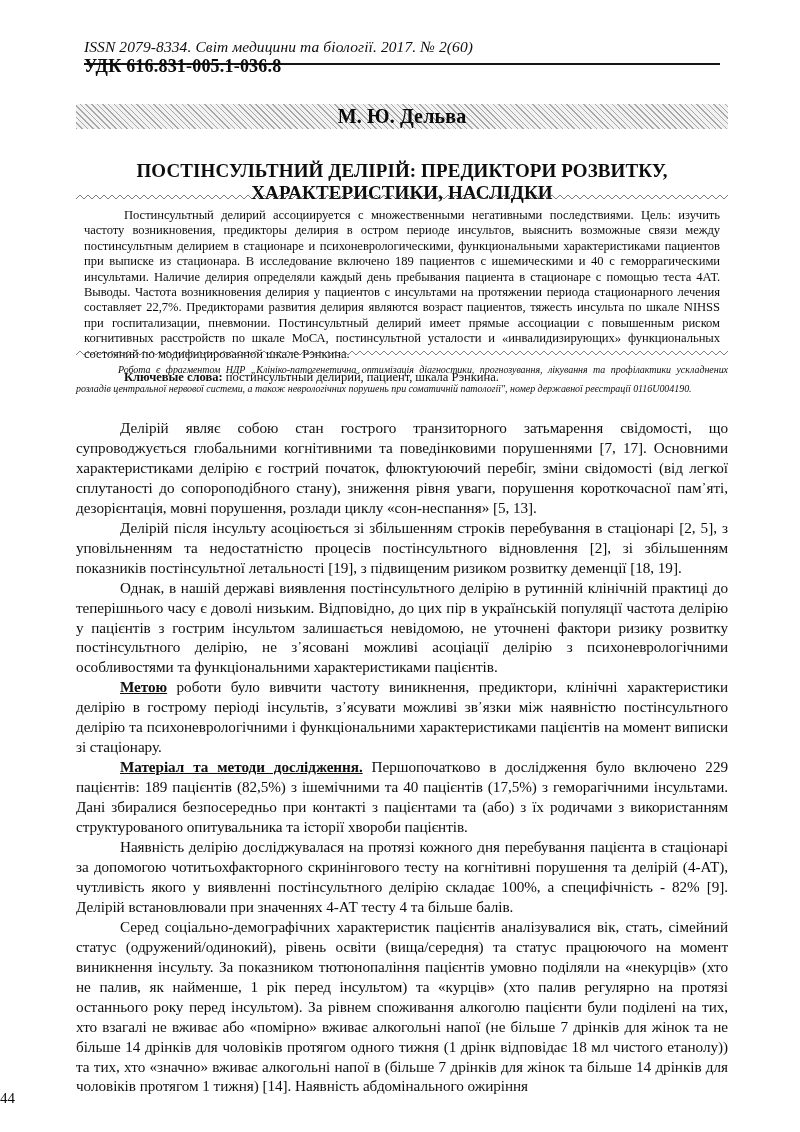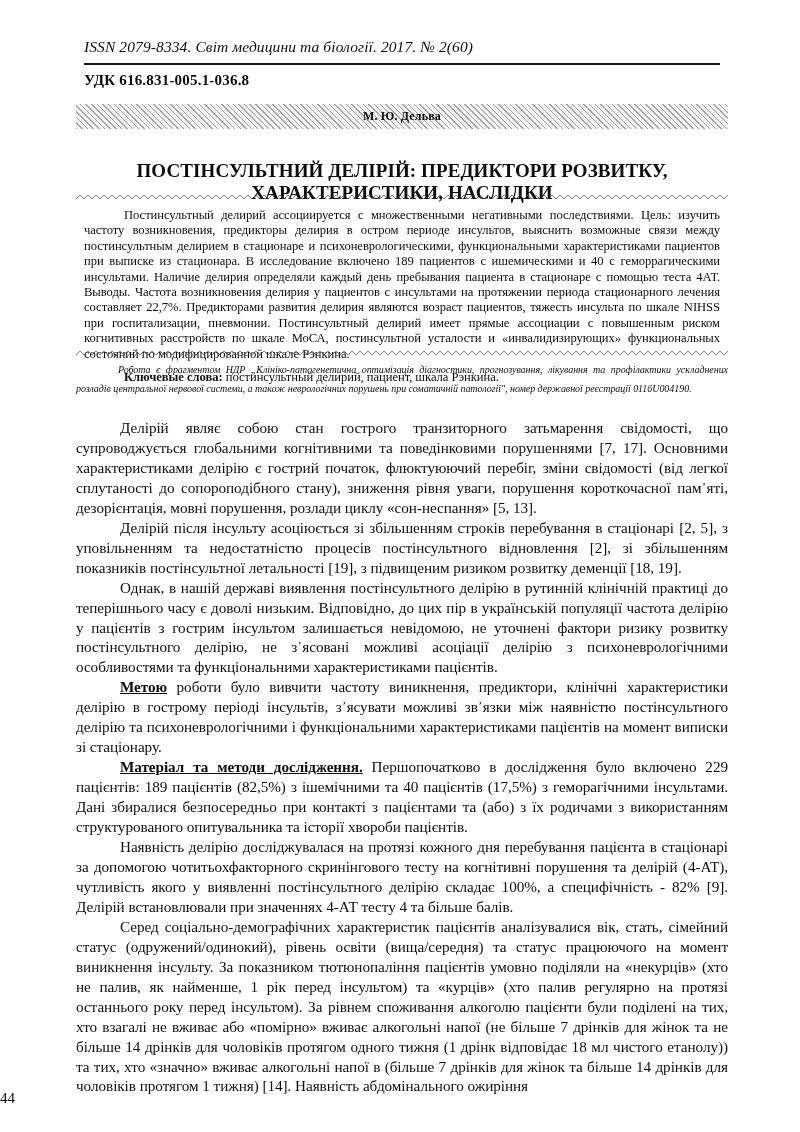--- a/index.html
+++ b/index.html
@@ -44,23 +44,23 @@
     top: 63px;
     width: 636px;
     height: 0;
     border-top: 2.2px solid #141414;
   }
 
   
   .udc {
     position: absolute;
     left: 84px;
-    top: 72px;
+    top: 56px;
     font-weight: bold;
-    font-size: 15px;
+    font-size: 18px;
     letter-spacing: .2px;
   }
 
   
   .author-band {
     position: absolute;
     left: 76px;
     top: 104px;
     width: 652px;
     padding: 3px 0 4px;
@@ -70,21 +70,21 @@
       45deg,
       rgba(120,120,120,0.62) 0px,
       rgba(120,120,120,0.62) 1px,
       rgba(255,255,255,0) 1px,
       rgba(255,255,255,0) 4px
     );
   }
 
   .author-band .line {
     font-weight: bold;
-    font-size: 12px;
+    font-size: 20px;
     line-height: 18px;
     letter-spacing: .15px;
     color: #0a0a0a;
   }
 
   
   .article-title {
     position: absolute;
     left: 76px;
     top: 147px;

